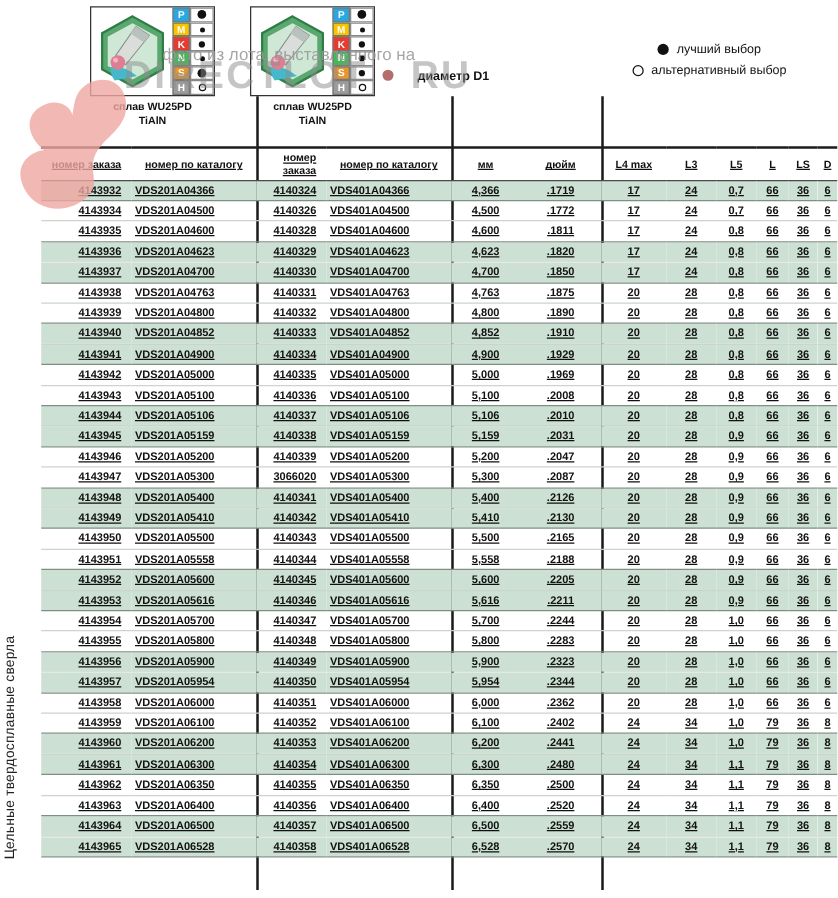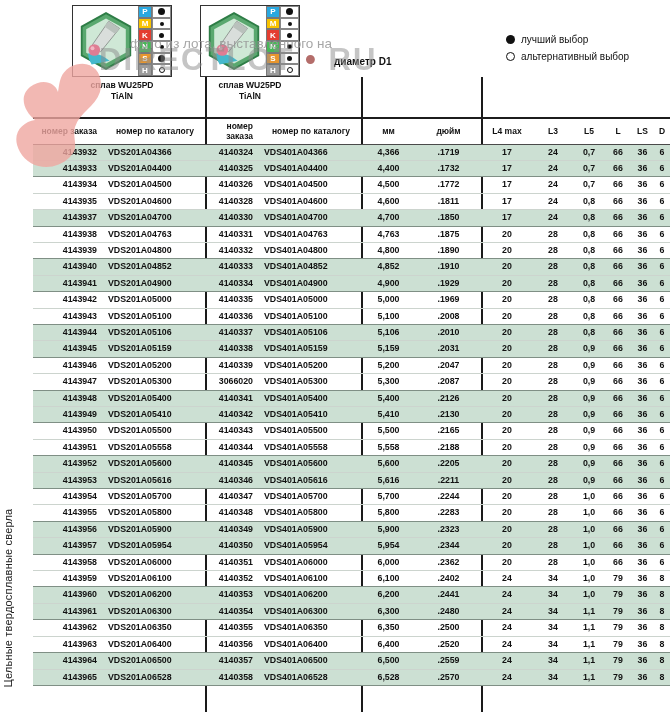--- a/index.html
+++ b/index.html
@@ -27,34 +27,34 @@
   .dot.medium { width:5px; height:5px; }
   .dot.small { width:4px; height:4px; }
   .dot.open { width:6px; height:6px; background:#fff; border:1.3px solid #111; }
 
   .alloy-label { position:absolute; width:100px; text-align:center; font-size:8.5px; font-weight:bold; line-height:11px; top:80px; }
   .alloy-label.a1 { left:72px; }
   .alloy-label.a2 { left:200px; }
 
   
   .legend { position:absolute; left:506px; top:31px; font-size:10px; }
-  .legend-item { display:flex; align-items:center; height:17px; }
+  .legend-item { display:flex; align-items:center; height:17px;justify-content:center; }
   .legend-marker { width:9px; height:9px; border-radius:50%; margin-right:6px; flex:none; }
   .legend-marker.filled { background:#111; }
   .legend-marker.open { background:#fff; border:1.6px solid #111; }
 
   
   .diameter-label { position:absolute; left:334px; top:56px; font-size:10px; font-weight:bold; }
 
   
   .vline { position:absolute; top:77px; width:2px; height:635px; background:#1a1a1a; }
   .vline.v1 { left:205px; } .vline.v2 { left:361px; } .vline.v3 { left:481px; }
 
   
-  table.catalog { position:absolute; left:33px; top:117px; width:637px; border-collapse:collapse; table-layout:fixed; }
+  table.catalog { position:absolute; left:33px; top:117px; width:637px; border-collapse:collapse; table-layout:fixed;text-decoration:underline; }
   table.catalog { border-bottom:1.4px solid #7f8f85; }
   thead tr { border-top:2px solid #1c1c1c; border-bottom:1.5px solid #4a4a4a; }
   th { height:26px; font-size:8.5px; font-weight:bold; vertical-align:middle; text-align:center; }
   td { font-size:8.8px; font-weight:bold; line-height:15.4px; height:15.4px; text-align:center;
        white-space:nowrap; overflow:hidden; }
   tbody tr.hl { background:#cce0d3; }
   tbody tr { border-top:1px solid #ccd4ce; }
   tbody tr.pair-start { border-top:1.4px solid #7f8f85;margin-top:43px; }
   tbody tr:first-child { border-top:none; }
   .c1{width:72px} .c2{width:100px} .c3{width:56px} .c4{width:100px} .c5{width:55px} .c6{width:65px}
@@ -229,34 +229,20 @@
         <td class="c4">VDS401A04366</td>
         <td class="c5">4,366</td>
         <td class="c6">.1719</td>
         <td class="c7">17</td>
         <td class="c8">24</td>
         <td class="c9">0,7</td>
         <td class="c10">66</td>
         <td class="c11">36</td>
         <td class="c12">6</td>
       </tr>
-      <tr class="hl">
-        <td class="c1">4143933</td>
-        <td class="c2">VDS201A04400</td>
-        <td class="c3">4140325</td>
-        <td class="c4">VDS401A04400</td>
-        <td class="c5">4,400</td>
-        <td class="c6">.1732</td>
-        <td class="c7">17</td>
-        <td class="c8">24</td>
-        <td class="c9">0,7</td>
-        <td class="c10">66</td>
-        <td class="c11">36</td>
-        <td class="c12">6</td>
-      </tr>
       <tr class=" pair-start">
         <td class="c1">4143934</td>
         <td class="c2">VDS201A04500</td>
         <td class="c3">4140326</td>
         <td class="c4">VDS401A04500</td>
         <td class="c5">4,500</td>
         <td class="c6">.1772</td>
         <td class="c7">17</td>
         <td class="c8">24</td>
         <td class="c9">0,7</td>
@@ -264,20 +250,34 @@
         <td class="c11">36</td>
         <td class="c12">6</td>
       </tr>
       <tr class="">
         <td class="c1">4143935</td>
         <td class="c2">VDS201A04600</td>
         <td class="c3">4140328</td>
         <td class="c4">VDS401A04600</td>
         <td class="c5">4,600</td>
         <td class="c6">.1811</td>
+        <td class="c7">17</td>
+        <td class="c8">24</td>
+        <td class="c9">0,8</td>
+        <td class="c10">66</td>
+        <td class="c11">36</td>
+        <td class="c12">6</td>
+      </tr>
+      <tr class="hl pair-start">
+        <td class="c1">4143936</td>
+        <td class="c2">VDS201A04623</td>
+        <td class="c3">4140329</td>
+        <td class="c4">VDS401A04623</td>
+        <td class="c5">4,623</td>
+        <td class="c6">.1820</td>
         <td class="c7">17</td>
         <td class="c8">24</td>
         <td class="c9">0,8</td>
         <td class="c10">66</td>
         <td class="c11">36</td>
         <td class="c12">6</td>
       </tr>
       <tr class="hl">
         <td class="c1">4143937</td>
         <td class="c2">VDS201A04700</td>

